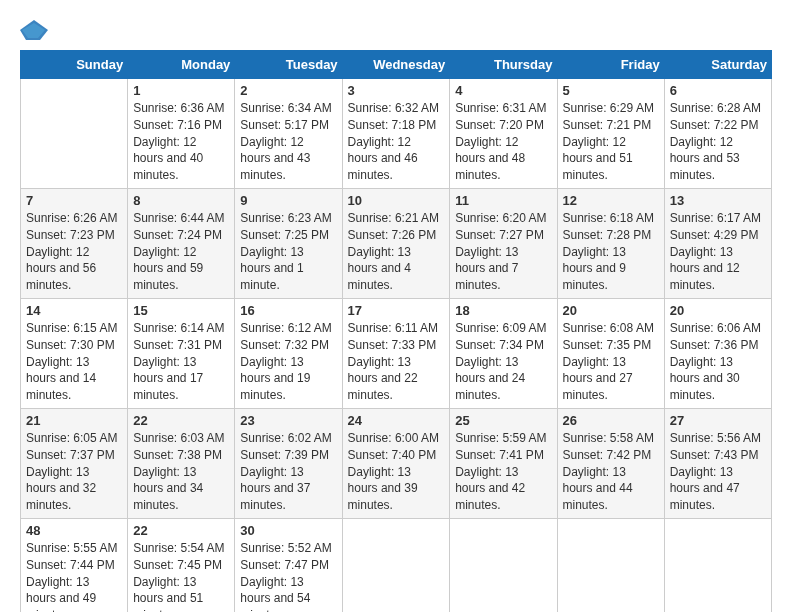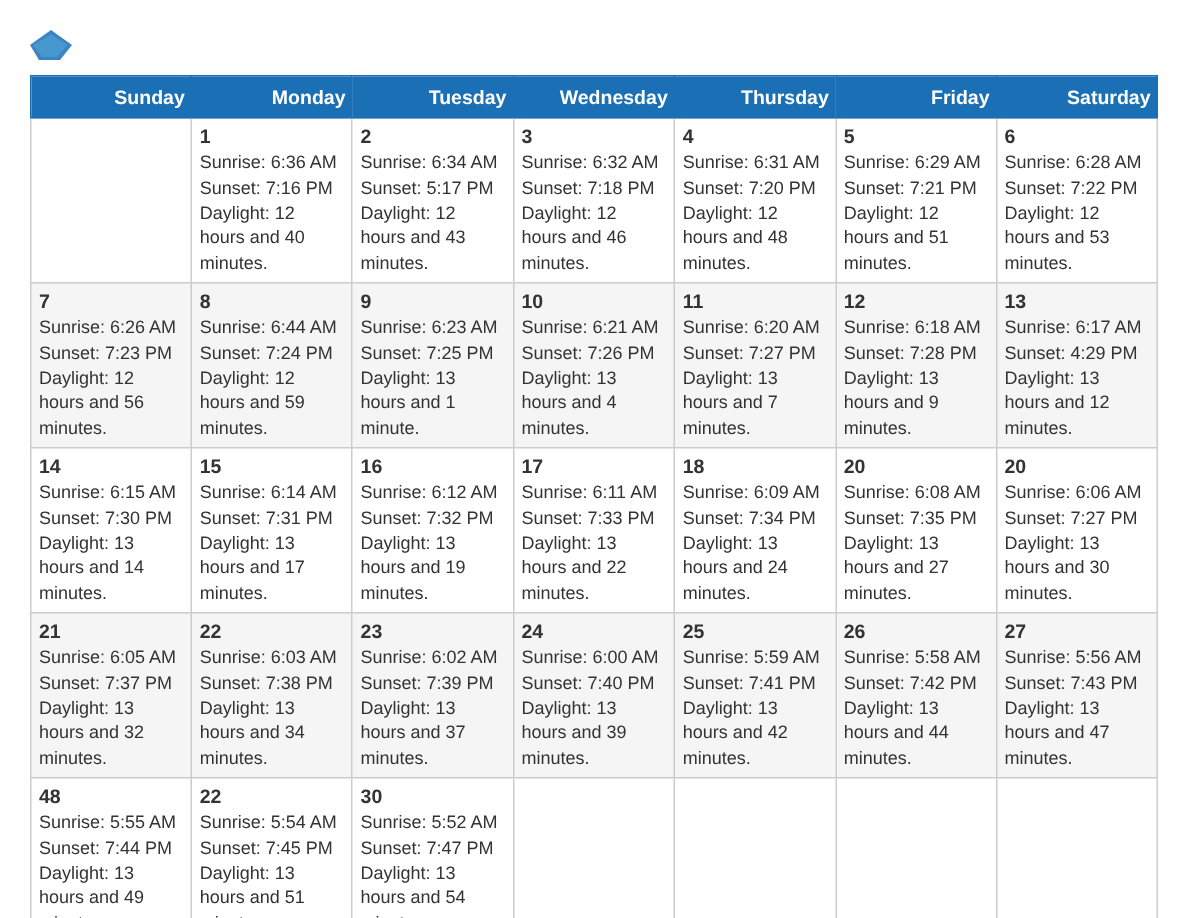--- a/index.html
+++ b/index.html
@@ -255,21 +255,21 @@
         <td>
           <span class="day-number">20</span>
           <div class="day-info">Sunrise: 6:08 AM
 Sunset: 7:35 PM
 Daylight: 13 hours
 and 27 minutes.</div>
         </td>
         <td>
           <span class="day-number">20</span>
           <div class="day-info">Sunrise: 6:06 AM
-Sunset: 7:27 PM
+Sunset: 7:36 PM
 Daylight: 13 hours
 and 30 minutes.</div>
         </td>
       </tr>
       <tr>
         <td>
           <span class="day-number">21</span>
           <div class="day-info">Sunrise: 6:05 AM
 Sunset: 7:37 PM
 Daylight: 13 hours

